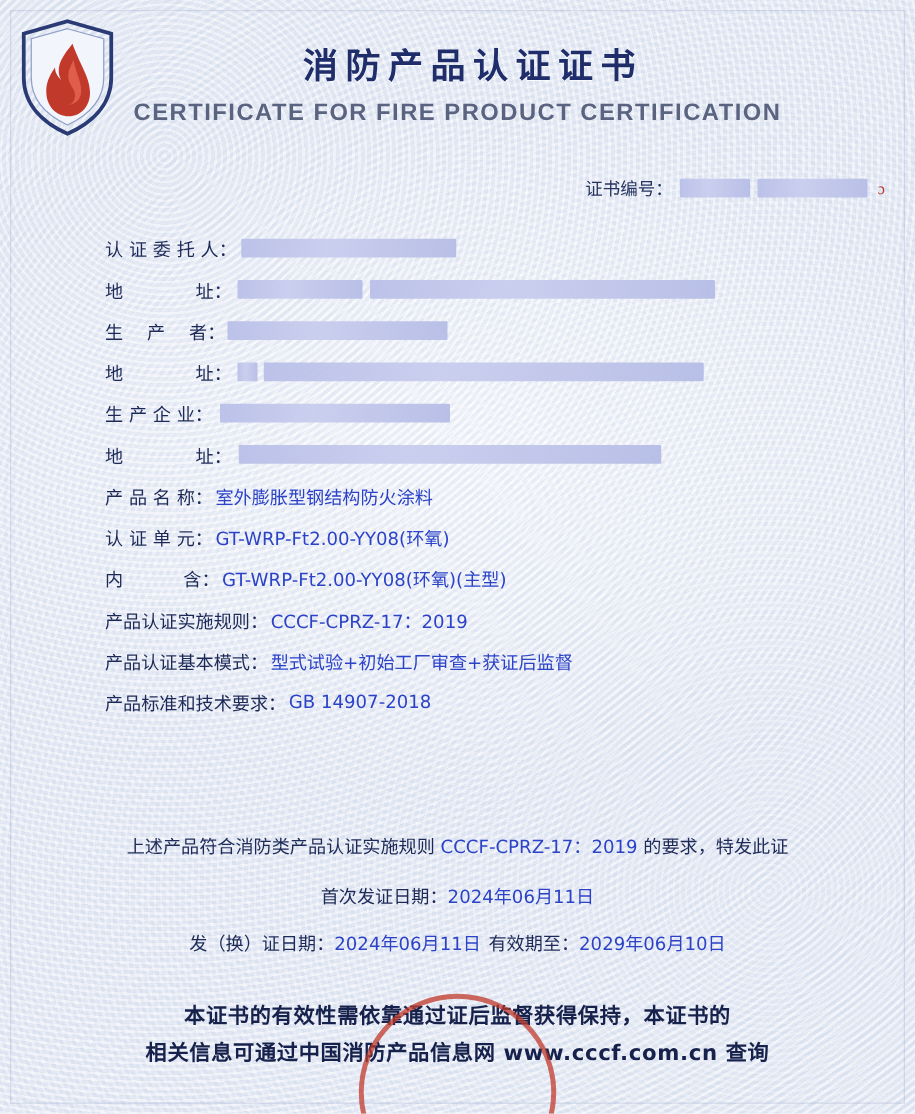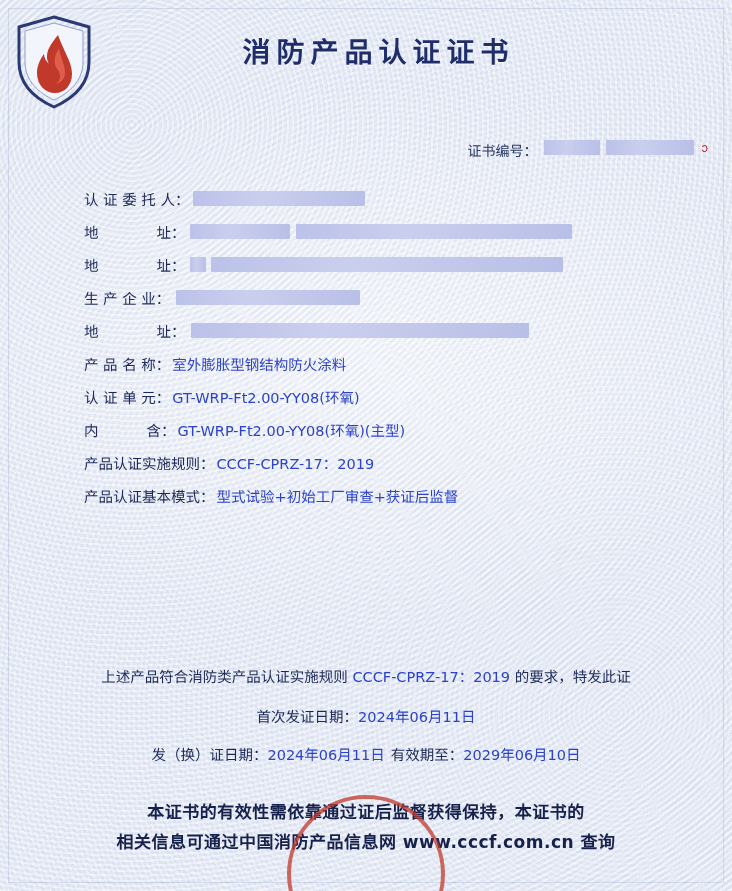--- a/index.html
+++ b/index.html
@@ -82,23 +82,23 @@
     letter-spacing: 1.2px;
     color: #5a6480;
   }
 
   
   .cert-no-row {
     position: absolute;
     top: 140px;
     right: 24px;
     display: flex;
-    align-items: flex-start;
+    align-items: center;
     gap: 6px;
-    font-family: Liberation Sans, sans-serif;
+    font-family: Liberation Serif, serif;
     font-size: 14px;
     color: #26355f;
   }
   .redact {
     display: inline-block;
     height: 15px;
     border-radius: 1px;
     background: linear-gradient(90deg, #b9bfe8 0%, #c9cdee 40%, #b6bde6 100%);
     opacity: 0.95;
   }
@@ -196,20 +196,21 @@
       <path d="M44 21 C36 31 33 36 33 43 C33 47 35 50 35 50 C32 47 30 44 30 40
                C25 47 23 53 23 59 C23 71 31 79 41 79 C51 79 58 71 58 60
                C58 48 50 38 44 21 Z" fill="#c0392b"></path>
       <path d="M45 34 C41 41 40 45 41 50 C42 55 46 57 46 62 C46 67 43 70 40 70
                C45 70 51 66 51 59 C51 50 46 43 45 34 Z" fill="#e05d4c"></path>
     </svg>
   </div>
 
   <div class="title-block">
     <div class="title-cn">消防产品认证证书</div>
+    <div class="title-en">CERTIFICATE FOR FIRE PRODUCT CERTIFICATION</div>
   </div>
 
   <div class="cert-no-row">
     <span>证书编号：</span>
     <span class="redact" style="width:56px;"></span>
     <span class="redact" style="width:88px;"></span>
     <span class="cert-no-mark">ɔ</span>
   </div>
 
   <div class="fields">
@@ -218,20 +219,24 @@
       <span class="field-label">认 证 委 托 人：</span>
       <span class="redact" style="width:172px;margin-left:4px;"></span>
     </div>
 
     <div class="field-row">
       <span class="field-label">地　　　　址：</span>
       <span class="redact" style="width:100px;margin-left:4px;"></span>
       <span class="redact" style="width:276px;margin-left:6px;"></span>
     </div>
 
+    <div class="field-row">
+      <span class="field-label">生　 产　 者：</span>
+      <span class="redact" style="width:176px;margin-left:2px;"></span>
+    </div>
 
     <div class="field-row">
       <span class="field-label">地　　　　址：</span>
       <span class="redact" style="width:16px;margin-left:4px;"></span>
       <span class="redact" style="width:352px;margin-left:5px;"></span>
     </div>
 
     <div class="field-row">
       <span class="field-label">生 产 企 业：</span>
       <span class="redact" style="width:184px;margin-left:6px;"></span>
@@ -260,20 +265,24 @@
     <div class="field-row">
       <span class="field-label">产品认证实施规则：</span>
       <span class="field-value">CCCF-CPRZ-17：2019</span>
     </div>
 
     <div class="field-row">
       <span class="field-label">产品认证基本模式：</span>
       <span class="field-value">型式试验+初始工厂审查+获证后监督</span>
     </div>
 
+    <div class="field-row">
+      <span class="field-label">产品标准和技术要求：</span>
+      <span class="field-value">GB 14907-2018</span>
+    </div>
   </div>
 
   <div class="statement s-compliance">
     <span>上述产品符合消防类产品认证实施规则 </span><span class="blue">CCCF-CPRZ-17：2019</span><span> 的要求，特发此证</span>
   </div>
 
   <div class="statement s-firstdate">
     <span>首次发证日期：</span><span class="blue">2024年06月11日</span>
   </div>
 

